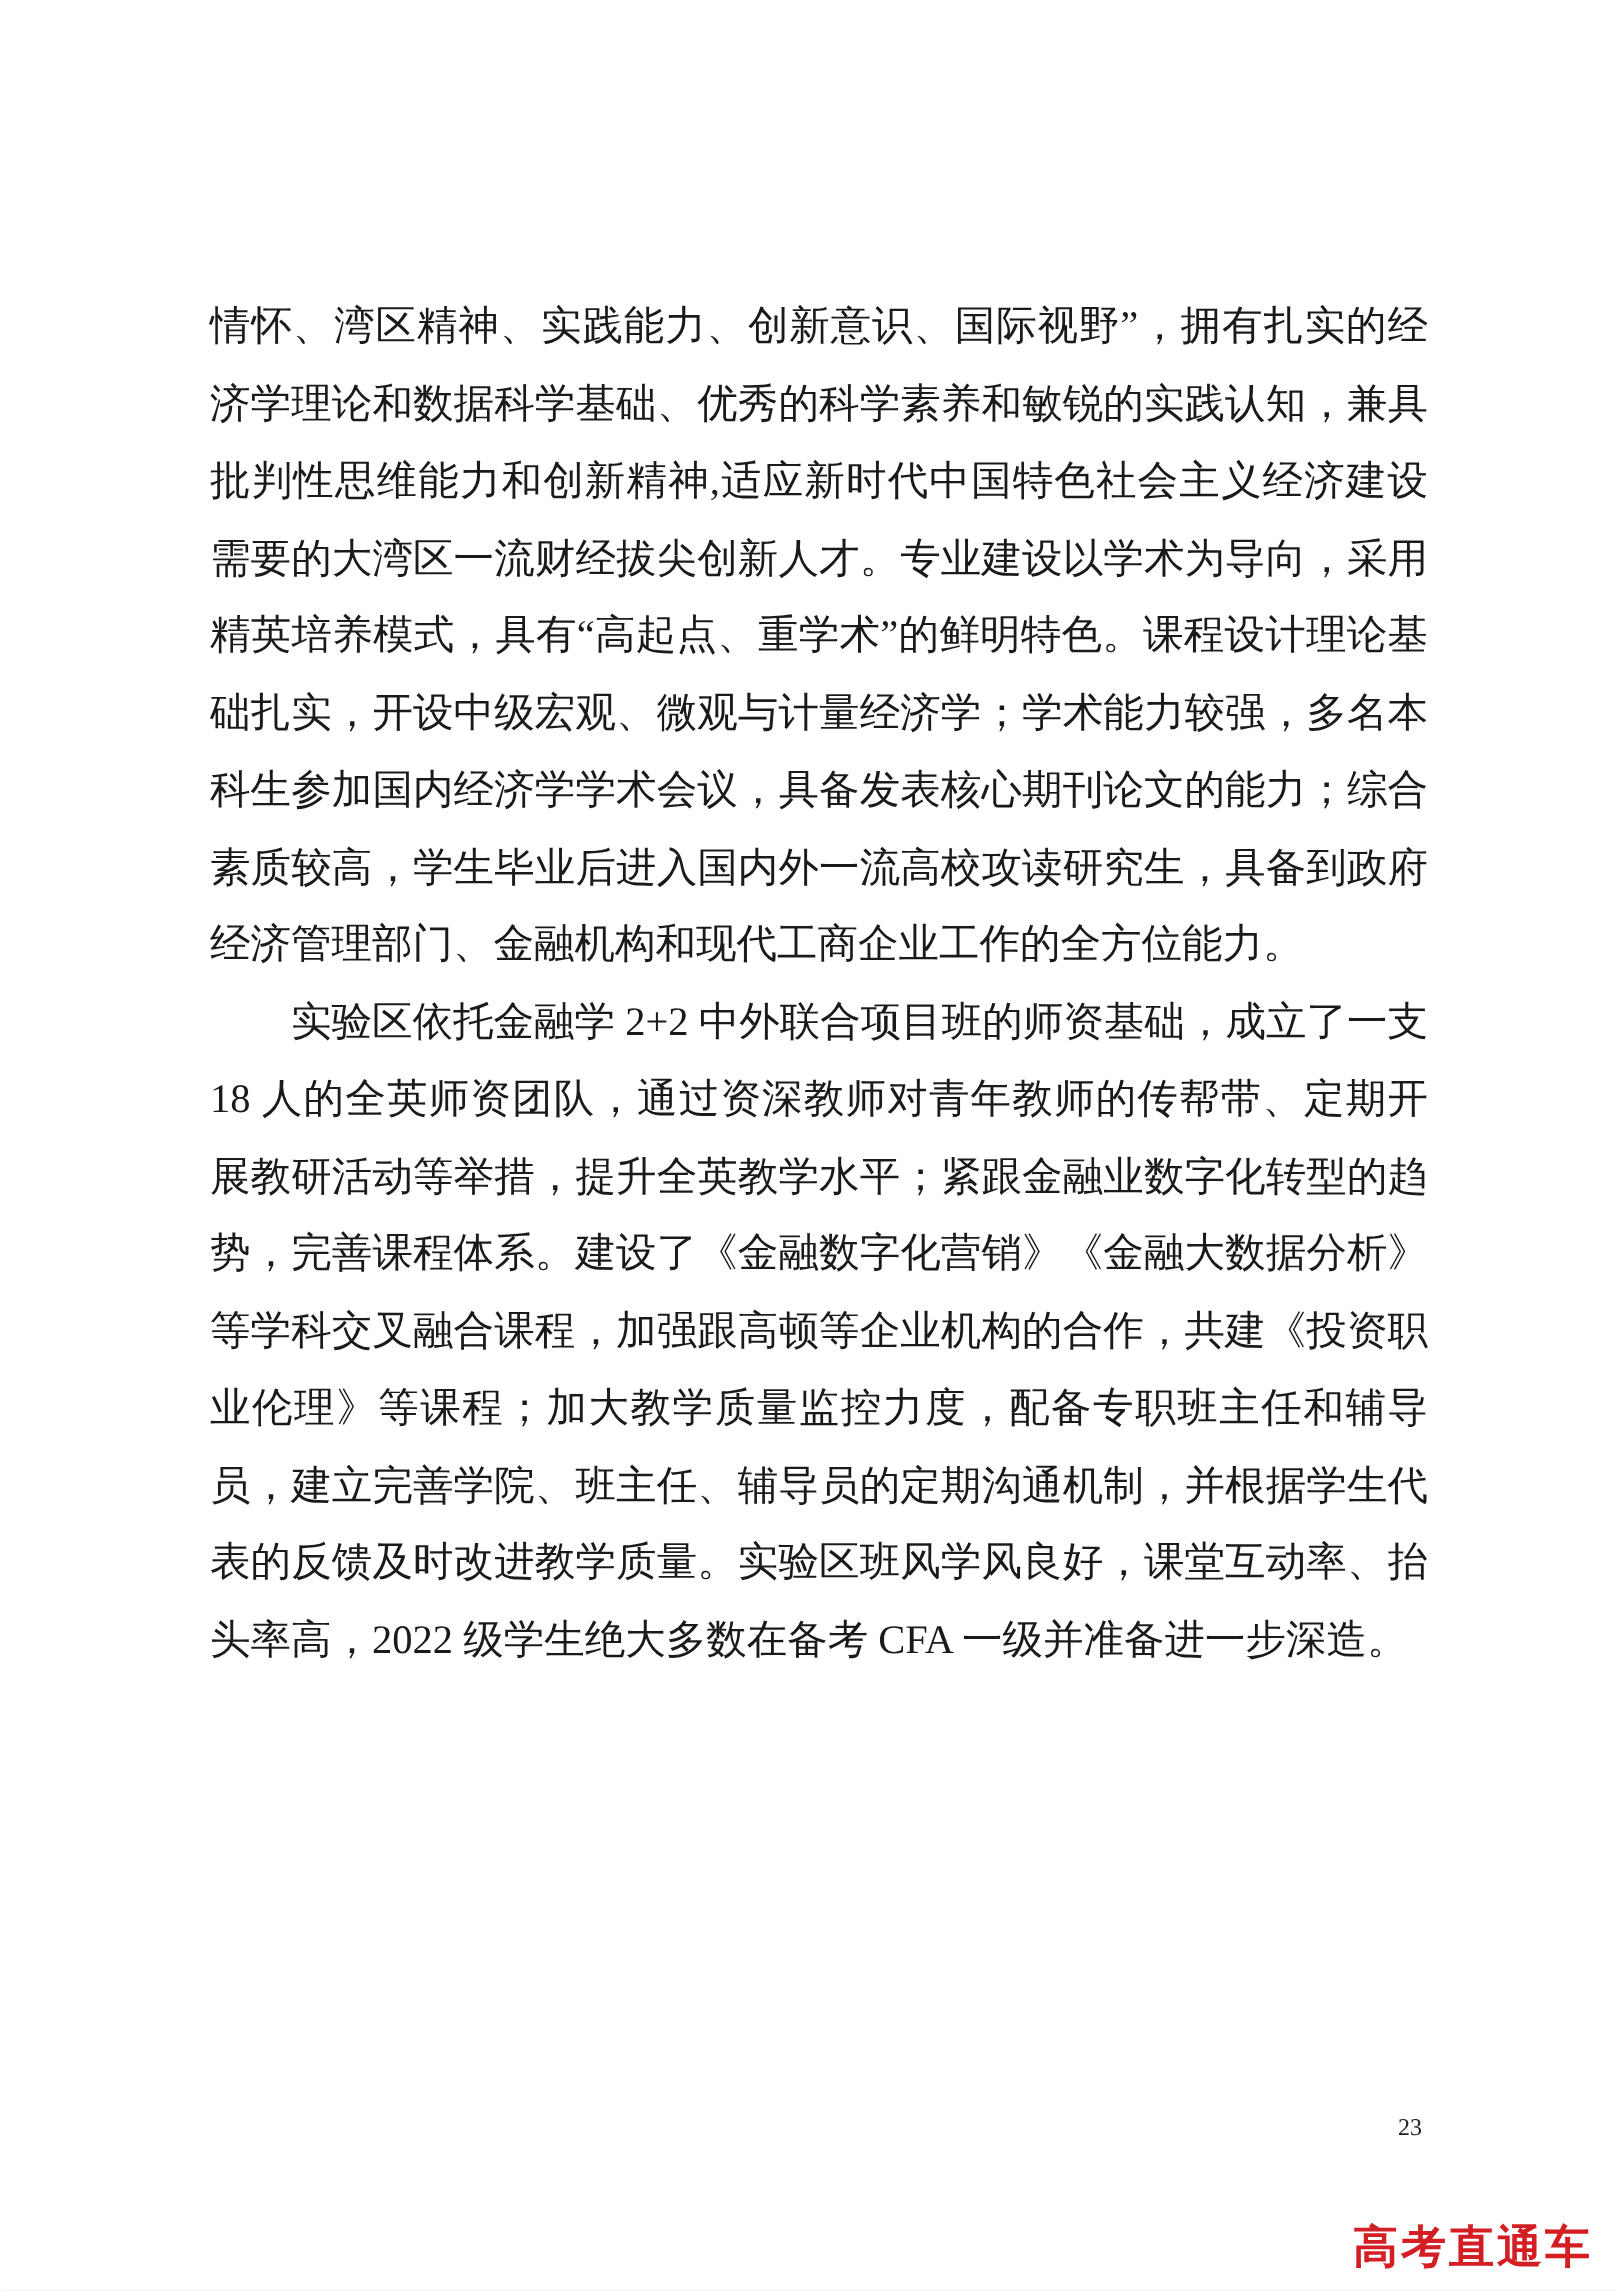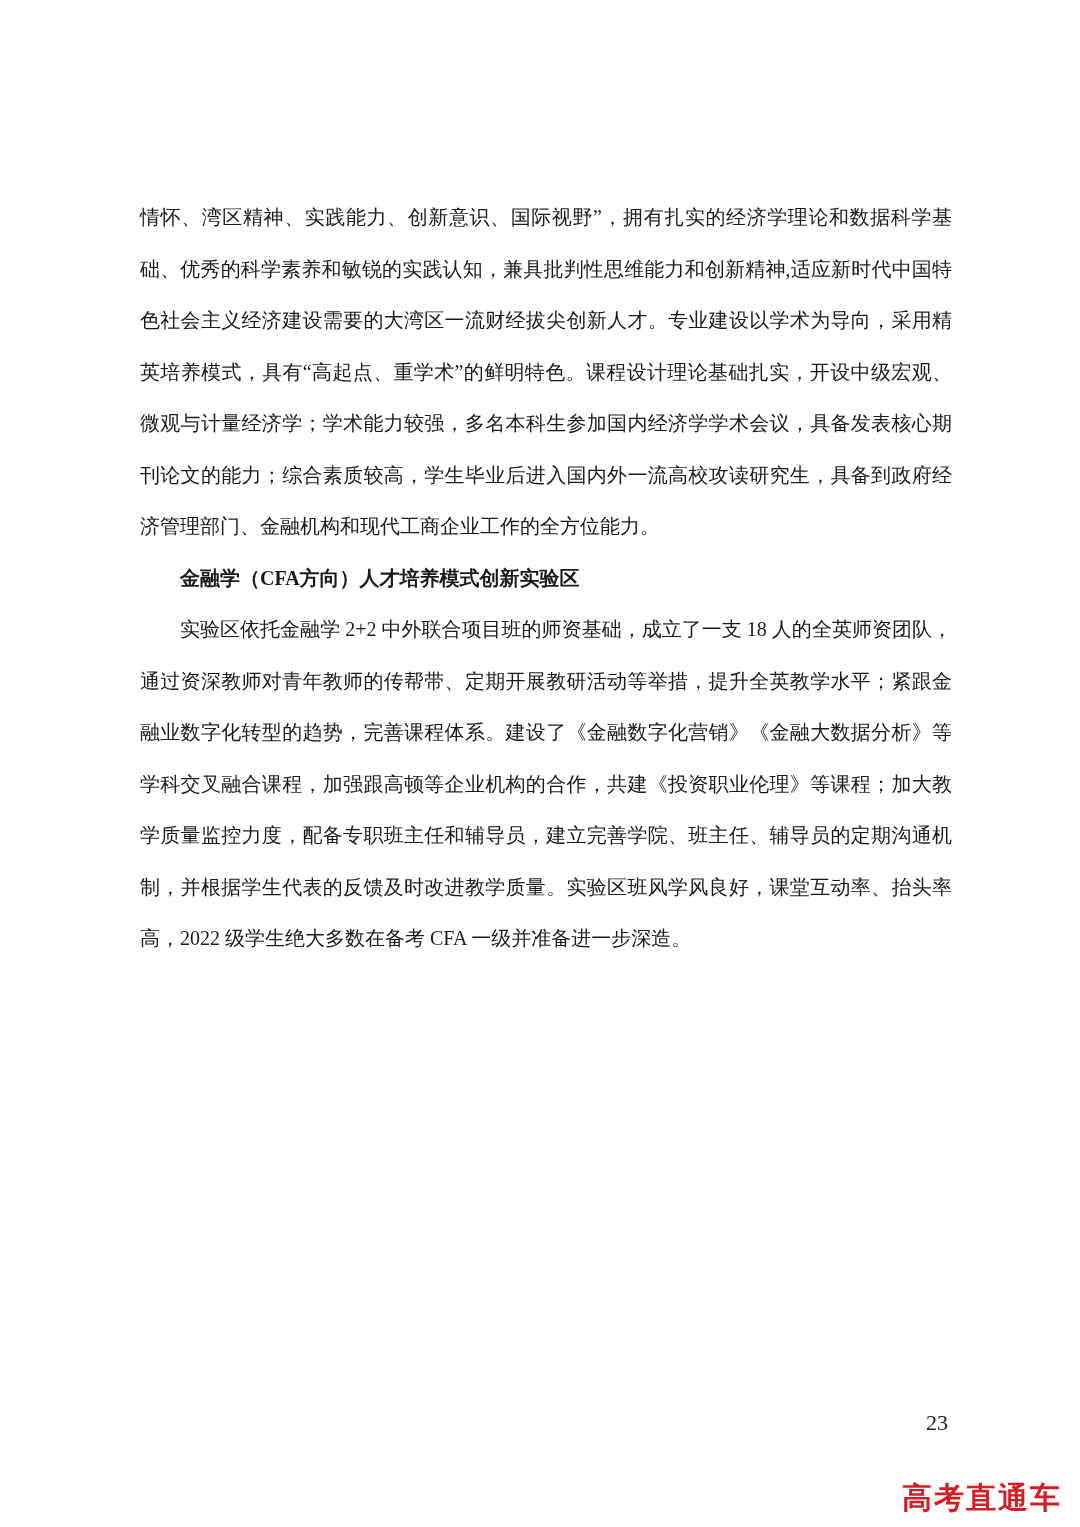--- a/index.html
+++ b/index.html
@@ -17,59 +17,58 @@
     box-shadow: 0 0 4px rgba(0,0,0,0.08);
     overflow: hidden;
     box-sizing: border-box;
   }
   .content {
     position: absolute;
     top: 192px;
     left: 140px;
     width: 812px;
     color: #1a1a1a;
-    font-size: 20px;
+    font-size: 27px;
     line-height: 51.5px;
     text-align: justify;
     text-justify: inter-ideograph;
   }
   .para {
     margin: 0;
     word-break: break-all;
   }
   .indent { text-indent: 2em; }
   .no-indent { text-indent: 0; }
   .heading {
     margin: 0;
     font-weight: bold;
     text-align: left;
   }
   .page-number {
     position: absolute;
     right: 132px;
     top: 1410px;
-    font-size: 22px;
+    font-size: 16px;
     color: #222222;
   }
   .watermark {
     position: absolute;
     right: 18px;
     top: 1478px;
     font-size: 30px;
     font-weight: bold;
     letter-spacing: 2px;
     font-family: "Liberation Sans", "DejaVu Sans", sans-serif;
   }
 </style>
 </head>
 <body>
 
 <div class="page">
   <div class="content">
     <p class="para no-indent">情怀、湾区精神、实践能力、创新意识、国际视野”，拥有扎实的经济学理论和数据科学基础、优秀的科学素养和敏锐的实践认知，兼具批判性思维能力和创新精神,适应新时代中国特色社会主义经济建设需要的大湾区一流财经拔尖创新人才。专业建设以学术为导向，采用精英培养模式，具有“高起点、重学术”的鲜明特色。课程设计理论基础扎实，开设中级宏观、微观与计量经济学；学术能力较强，多名本科生参加国内经济学学术会议，具备发表核心期刊论文的能力；综合素质较高，学生毕业后进入国内外一流高校攻读研究生，具备到政府经济管理部门、金融机构和现代工商企业工作的全方位能力。</p>
-    <p class="heading indent">金融学（CFA方向）人才培养模式创新实验区</p>
     <p class="para indent">实验区依托金融学 2+2 中外联合项目班的师资基础，成立了一支 18 人的全英师资团队，通过资深教师对青年教师的传帮带、定期开展教研活动等举措，提升全英教学水平；紧跟金融业数字化转型的趋势，完善课程体系。建设了《金融数字化营销》《金融大数据分析》等学科交叉融合课程，加强跟高顿等企业机构的合作，共建《投资职业伦理》等课程；加大教学质量监控力度，配备专职班主任和辅导员，建立完善学院、班主任、辅导员的定期沟通机制，并根据学生代表的反馈及时改进教学质量。实验区班风学风良好，课堂互动率、抬头率高，2022 级学生绝大多数在备考 CFA 一级并准备进一步深造。</p>
   </div>
 
   <div class="page-number">23</div>
 
   <div class="watermark" style="color: rgb(211, 30, 36); text-align: center;">高考直通车</div>
 </div>
 
 </body></html>

